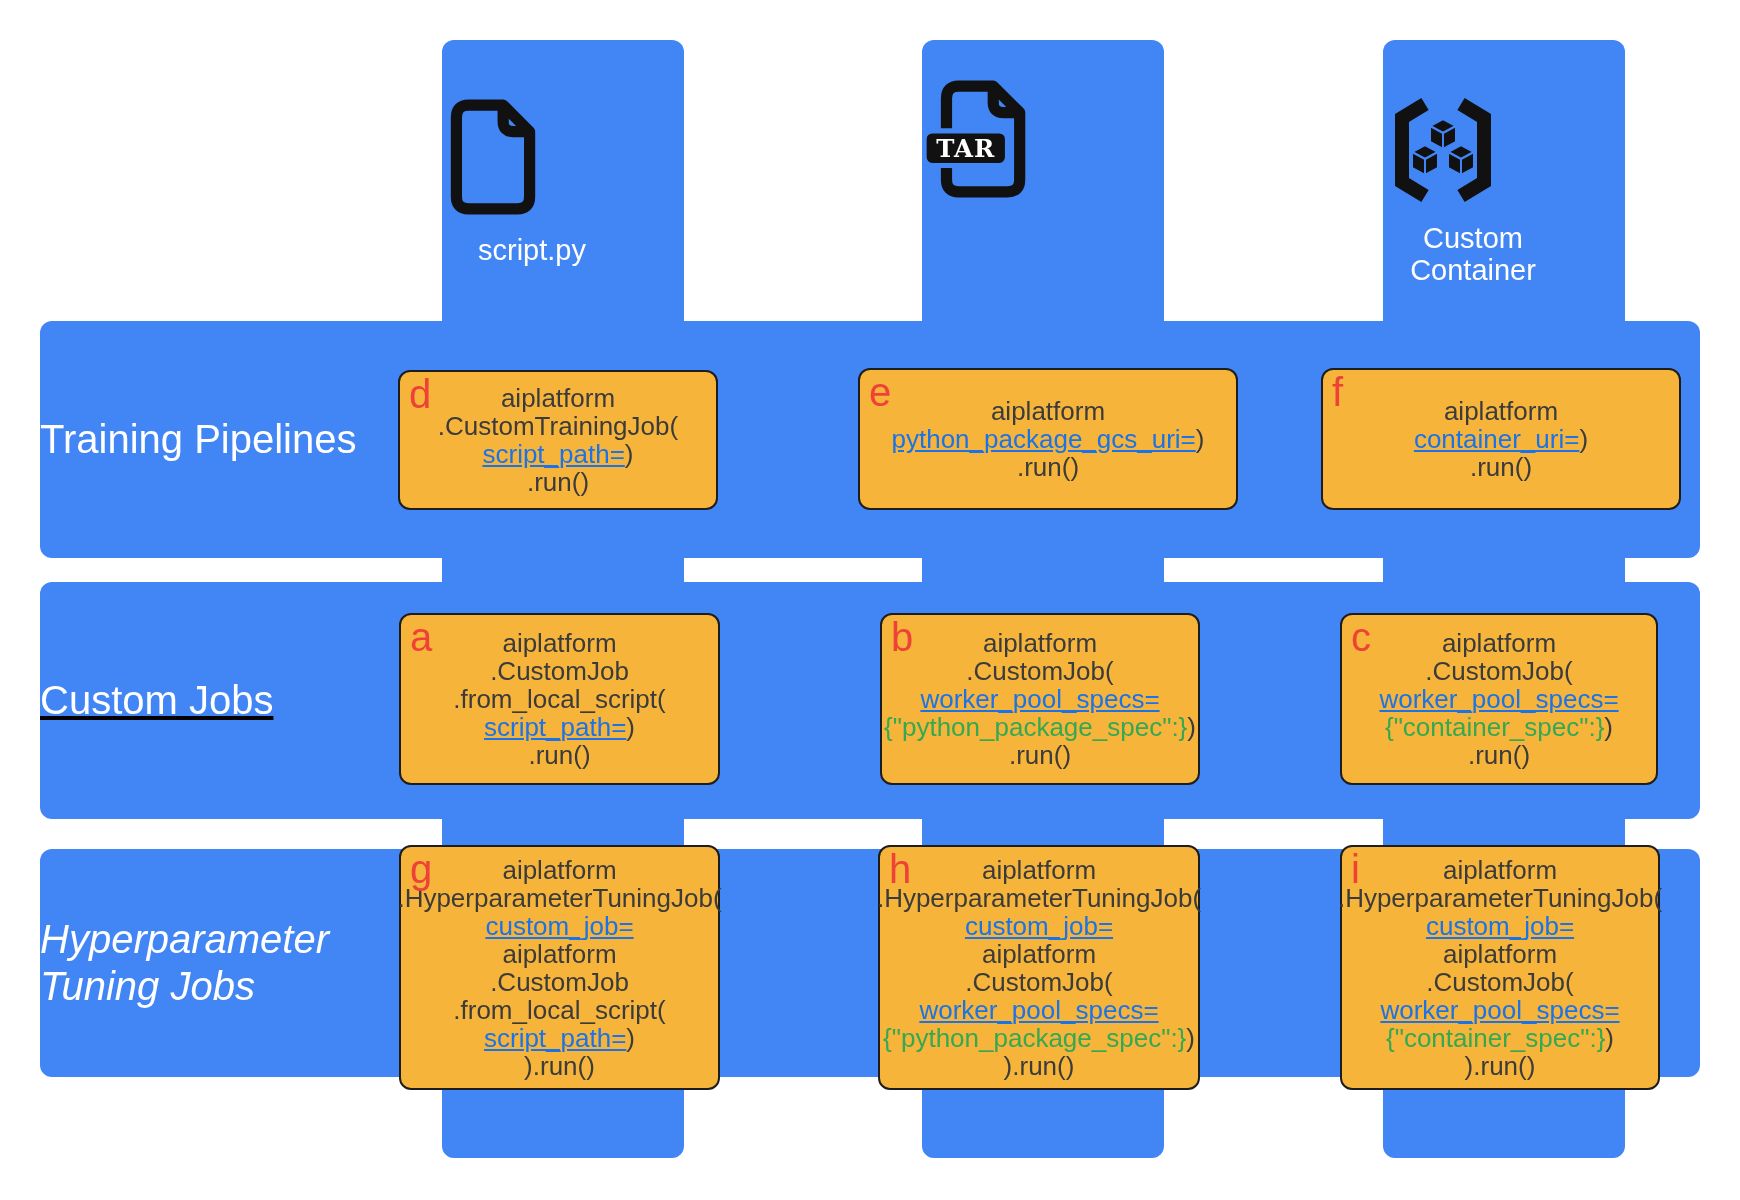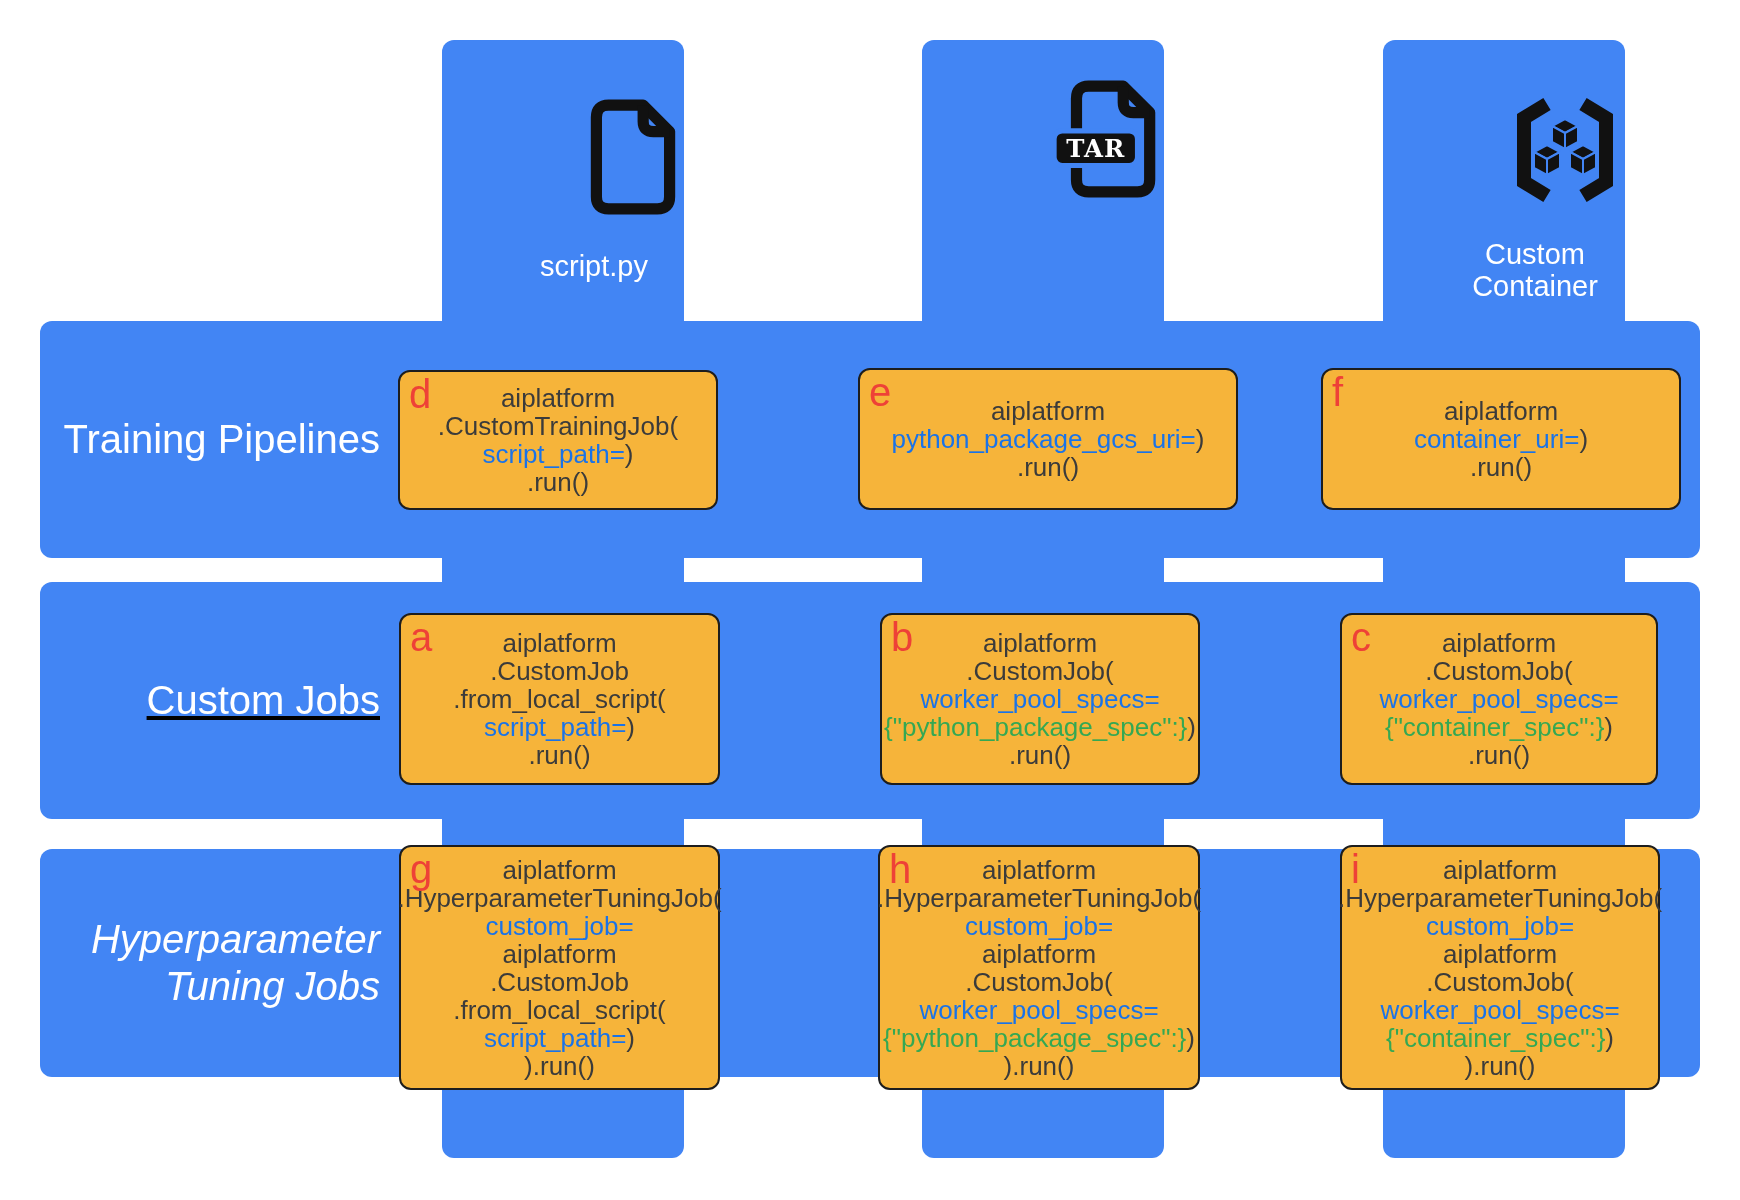--- a/index.html
+++ b/index.html
@@ -11,47 +11,47 @@
   html,body{width:1740px;height:1200px;background:var(--background);
     font-family:"Liberation Sans", sans-serif;}
   #stage{position:relative;width:1740px;height:1200px;overflow:hidden;}
 
   
   .col-strip{position:absolute;top:40px;height:1118px;width:242px;
     background:var(--blue);border-radius:12px;}
   .strip-1{left:442px;} .strip-2{left:922px;} .strip-3{left:1383px;}
 
   .col-header{position:absolute;top:0;left:0;width:100%;display:flex;
-    flex-direction:column;align-items:flex-end;gap:16px;}
+    flex-direction:column;align-items:flex-start;}
   .col-header .icon{display:block;}
   .h1 .icon{margin-top:56px;}
   .h2 .icon{margin-top:38px;}
   .h3 .icon{margin-top:54px;}
   .col-label{color:var(--text-white);font-size:29px;line-height:32px;
     text-align:center;margin-top:16px;width:180px;}
   .h2 .col-label{margin-top:6px;width:170px;}
 
   
   .row-band{position:absolute;left:40px;width:1660px;background:var(--blue);
     border-radius:12px;display:flex;align-items:center;}
   .band-1{top:321px;height:237px;}
   .band-2{top:582px;height:237px;text-decoration:underline;}
   .band-3{top:849px;height:228px;font-style:italic;}
   .row-label{color:var(--text-white);font-size:40px;line-height:47px;
-    width:340px;text-align:right;}
+    width:340px;}
 
   
   .code-box{position:absolute;background:var(--orange);
     border:2.5px solid var(--box-border);border-radius:12px;
     display:flex;flex-direction:column;justify-content:center;align-items:center;}
   .box-letter{position:absolute;top:0px;left:9px;color:var(--letter-red);
     font-size:40px;line-height:44px;}
   .code-line{font-size:26px;line-height:28px;white-space:nowrap;
     text-align:center;color:var(--code-dark);}
-  .seg-dark{color:var(--code-dark);} .seg-blue{color:var(--code-blue);}
+  .seg-dark{color:var(--code-dark);} .seg-blue{color:var(--code-blue);text-decoration:underline;}
   .seg-green{color:var(--code-green);}
 
   .box-d{left:398px;top:370px;width:320px;height:140px;}
   .box-e{left:858px;top:368px;width:380px;height:142px;}
   .box-f{left:1321px;top:368px;width:360px;height:142px;}
   .box-a{left:399px;top:613px;width:321px;height:172px;}
   .box-b{left:880px;top:613px;width:320px;height:172px;}
   .box-c{left:1340px;top:613px;width:318px;height:172px;}
   .box-g{left:399px;top:845px;width:321px;height:245px;}
   .box-h{left:878px;top:845px;width:322px;height:245px;}

